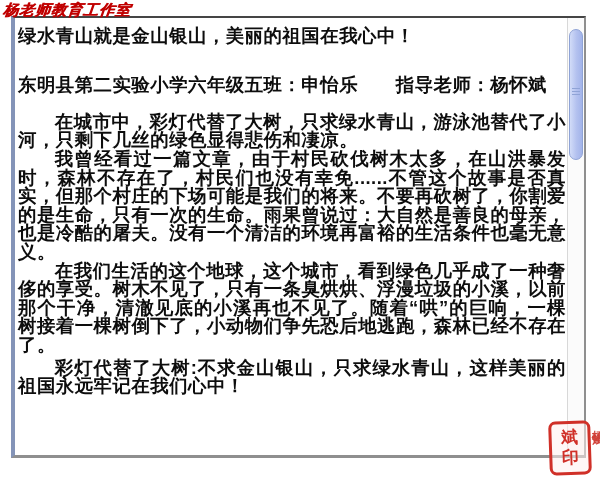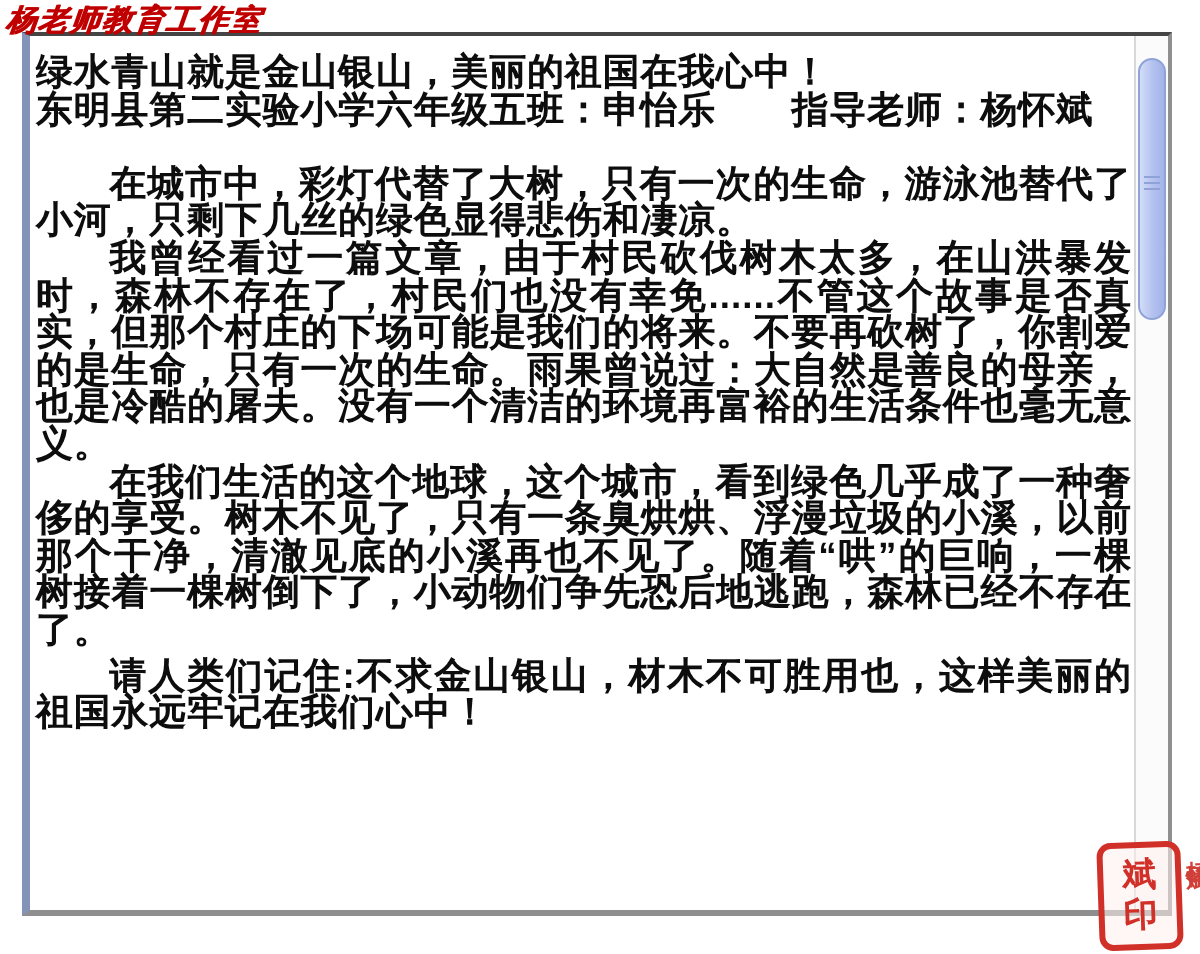--- a/index.html
+++ b/index.html
@@ -28,21 +28,21 @@
     z-index:1;
   }
   .content{
     position:absolute;left:0;top:0;right:16px;bottom:0;
     padding:9px 2px 0 3px;overflow:hidden;
     font-weight:bold;color:#0d0d0d;
     font-size:18.4px;line-height:18.6px;letter-spacing:0.5px;
     text-align:justify;
   }
   .title-line{white-space:nowrap;}
-  .byline-line{white-space:nowrap;}
+  .byline-line{white-space:nowrap;margin-top:30px;}
   .blank-line{height:18.6px;}
   .content p{margin:0;text-indent:2em;}
   .content p.last-para{margin-top:4px;}
   
   .scrollbar{
     position:absolute;right:0;top:0;bottom:0;width:16px;
     background:#fbfbfb;border-left:1px solid #d8d8d8;
   }
   .scroll-thumb{
     position:absolute;left:1px;right:1px;top:11px;height:131px;
@@ -74,24 +74,24 @@
 </head>
 <body>
 
 <div class="watermark">杨老师教育工作室</div>
 
 <div class="frame">
   <div class="content">
     <div class="title-line">绿水青山就是金山银山，美丽的祖国在我心中！</div>
     <div class="byline-line">东明县第二实验小学六年级五班：申怡乐　　指导老师：杨怀斌</div>
     <div class="blank-line"></div>
-    <p>在城市中，彩灯代替了大树，只有一次的生命，游泳池替代了小河，只剩下几丝的绿色显得悲伤和凄凉。</p>
+    <p>在城市中，彩灯代替了大树，只求绿水青山，游泳池替代了小河，只剩下几丝的绿色显得悲伤和凄凉。</p>
     <p>我曾经看过一篇文章，由于村民砍伐树木太多，在山洪暴发时，森林不存在了，村民们也没有幸免......不管这个故事是否真实，但那个村庄的下场可能是我们的将来。不要再砍树了，你割爱的是生命，只有一次的生命。雨果曾说过：大自然是善良的母亲，也是冷酷的屠夫。没有一个清洁的环境再富裕的生活条件也毫无意义。</p>
     <p>在我们生活的这个地球，这个城市，看到绿色几乎成了一种奢侈的享受。树木不见了，只有一条臭烘烘、浮漫垃圾的小溪，以前那个干净，清澈见底的小溪再也不见了。随着“哄”的巨响，一棵树接着一棵树倒下了，小动物们争先恐后地逃跑，森林已经不存在了。</p>
-    <p class="last-para">请人类们记住:不求金山银山，材木不可胜用也，这样美丽的祖国永远牢记在我们心中！</p>
+    <p class="last-para">彩灯代替了大树:不求金山银山，只求绿水青山，这样美丽的祖国永远牢记在我们心中！</p>
   </div>
 
   <div class="scrollbar">
     <div class="scroll-thumb">
       <div class="thumb-grip">
         <span></span>
           <span></span>
           <span></span>
       </div>
     </div>

